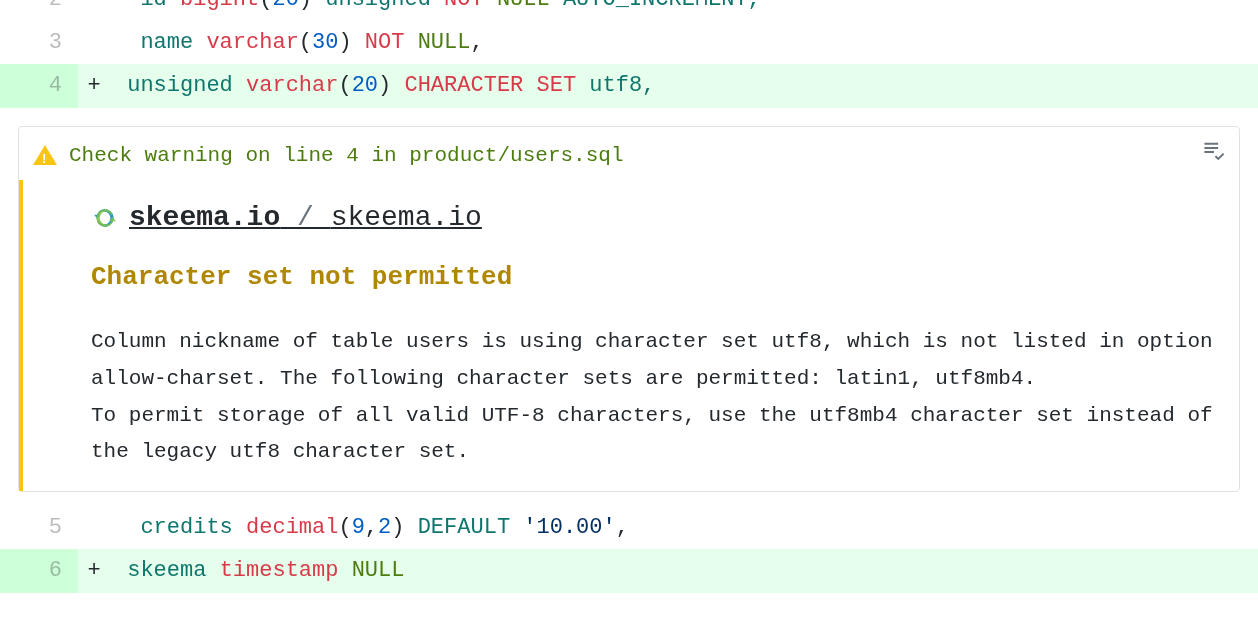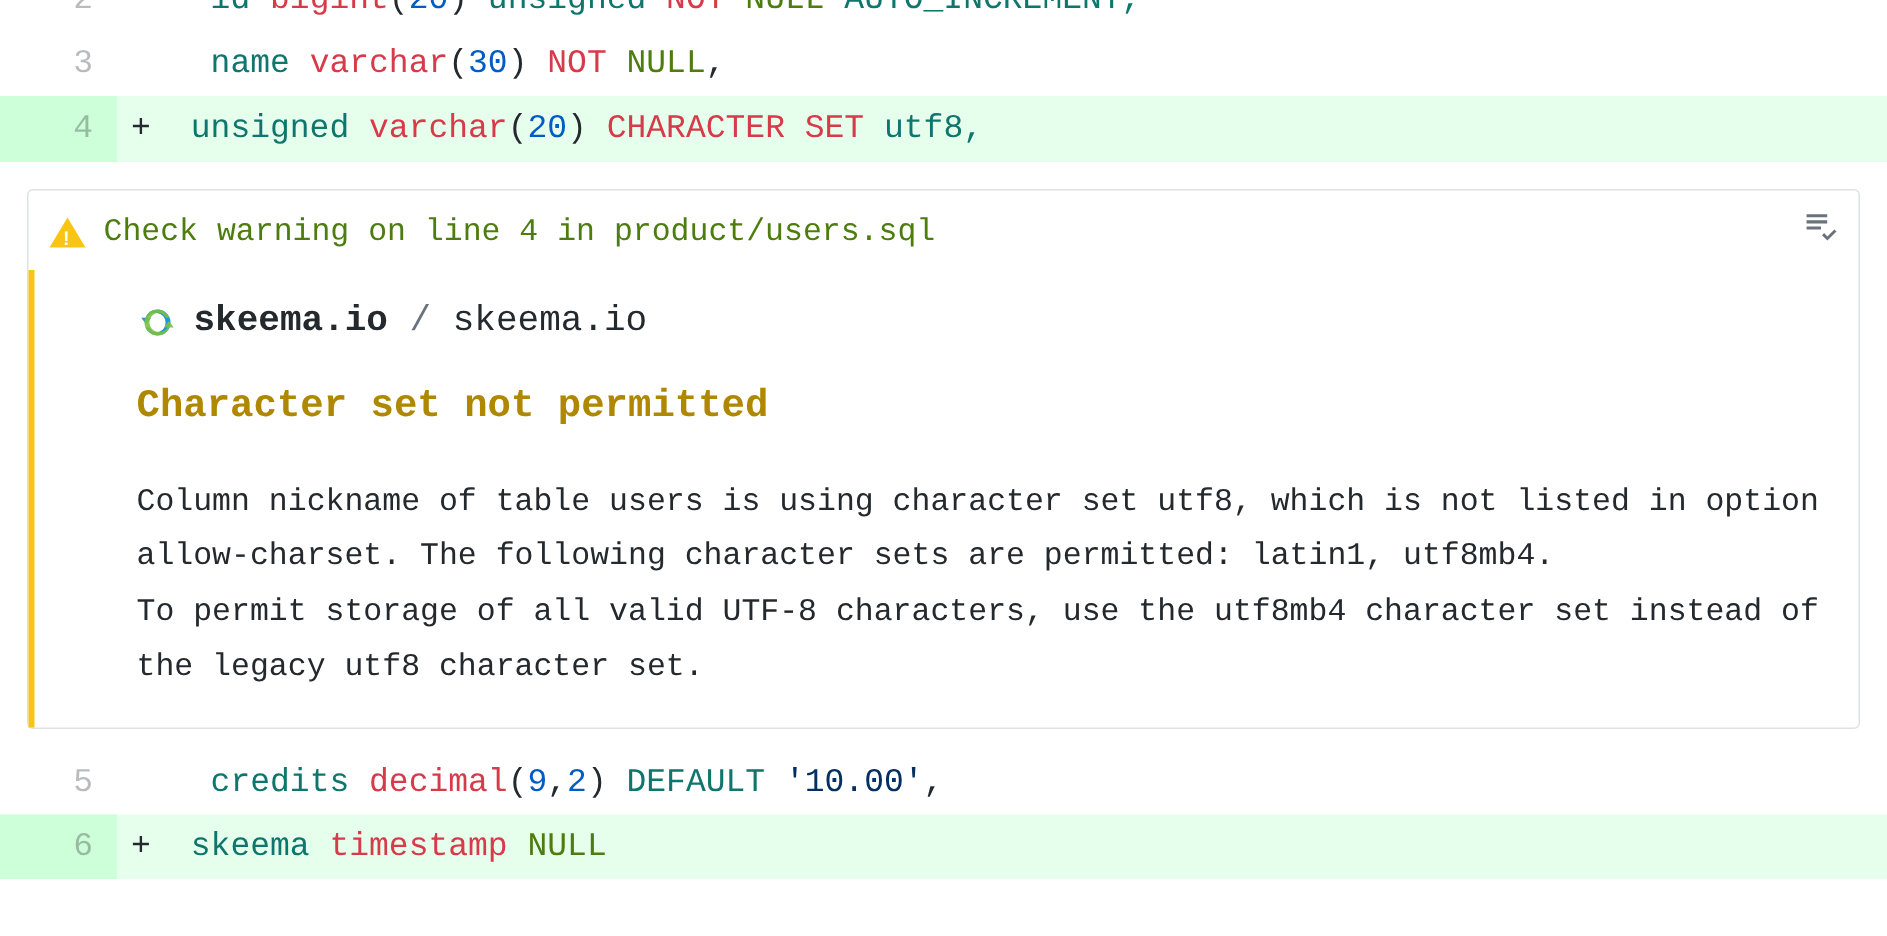--- a/index.html
+++ b/index.html
@@ -105,22 +105,23 @@
   .annot-body {
     border-left: 4px solid #f9c513;
     margin: 0 0 0 0;
     padding: 6px 24px 20px 68px;
   }
   .annot-source {
     display: flex;
     align-items: center;
     gap: 10px;
     padding: 10px 0 16px 0;
-    font-size: 24px;
-    color: #24292e;
+    font-size: 28px;
+    color: #24292e;
+    text-decoration: underline;
   }
   .annot-source .strong { font-weight: 600; }
   .annot-source .slash { color: #6a737d; font-weight: 400; }
   .src-icon {
     width: 28px; height: 28px;
     display: inline-flex;
     align-items: center;
     justify-content: center;
   }
   .annot-title {

